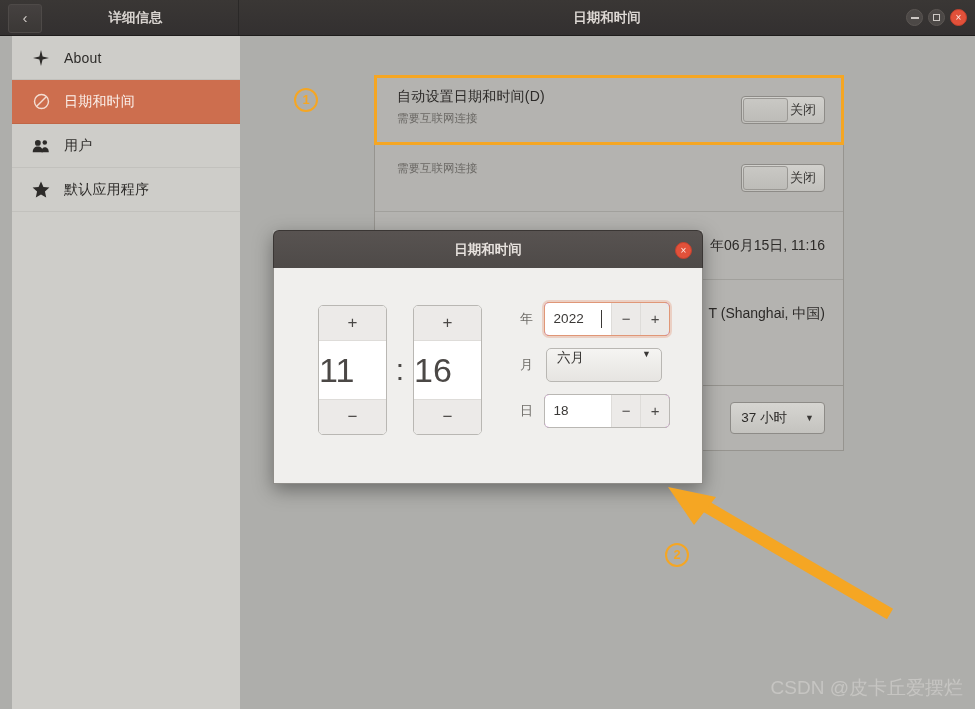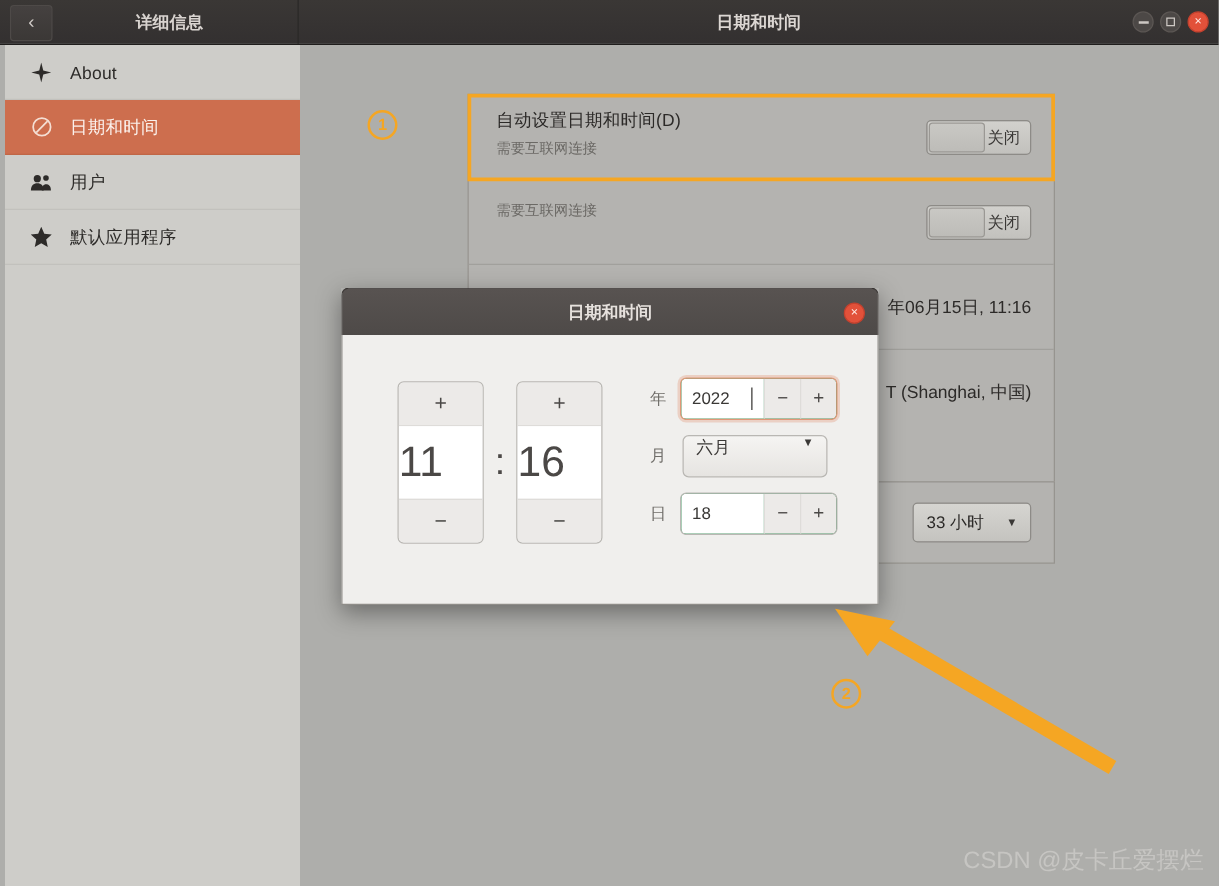--- a/index.html
+++ b/index.html
@@ -106,21 +106,21 @@
     display: block;
     width: 7px; height: 7px;
     border: 1.5px solid #cdc8c4;
     margin: 3.5px auto 0;
     box-sizing: border-box;
   }
 
   
   .sidebar {
     position: absolute;
-    left: 4px; top: 36px;
+    left: 12px; top: 36px;
     width: 239px; height: 673px;
     background: #cecdc9;
     border-right: 1px solid #9a9894;
     box-sizing: border-box;
   }
   .side-item {
     position: relative;
     height: 44px;
     display: flex;
     align-items: center;
@@ -381,21 +381,21 @@
     width: 26px;
     font-size: 13px;
     color: #6f6d69;
   }
   .field {
     display: flex;
     height: 34px;
     border: 1px solid #b9b7b3;
     border-radius: 5px;
     overflow: hidden;
-    background: #15803d;
+    background: #a21caf;
     box-sizing: border-box;
   }
   .field.focused {
     border-color: #e09777;
     box-shadow: 0 0 0 2px rgba(226,151,119,.35);
   }
   .field .fv {
     width: 64px;
     line-height: 32px;
     padding-left: 9px;
@@ -546,21 +546,21 @@
         <div class="row-title">时区</div>
         <div class="row-value">T (Shanghai, 中国)</div>
       </div>
 
     </div>
 
     <div class="list-frame" id="group-b">
       <div class="row single" style="height:64px;">
         <div class="row-title">时间格式</div>
         <div class="combo">
-          <span class="ctext">33 小时</span>
+          <span class="ctext">37 小时</span>
           <span class="carrow">▼</span>
         </div>
       </div>
     </div>
 
   </div>
 
   <div class="dialog">
     <div class="dialog-titlebar">
       <div class="dialog-title">日期和时间</div>

